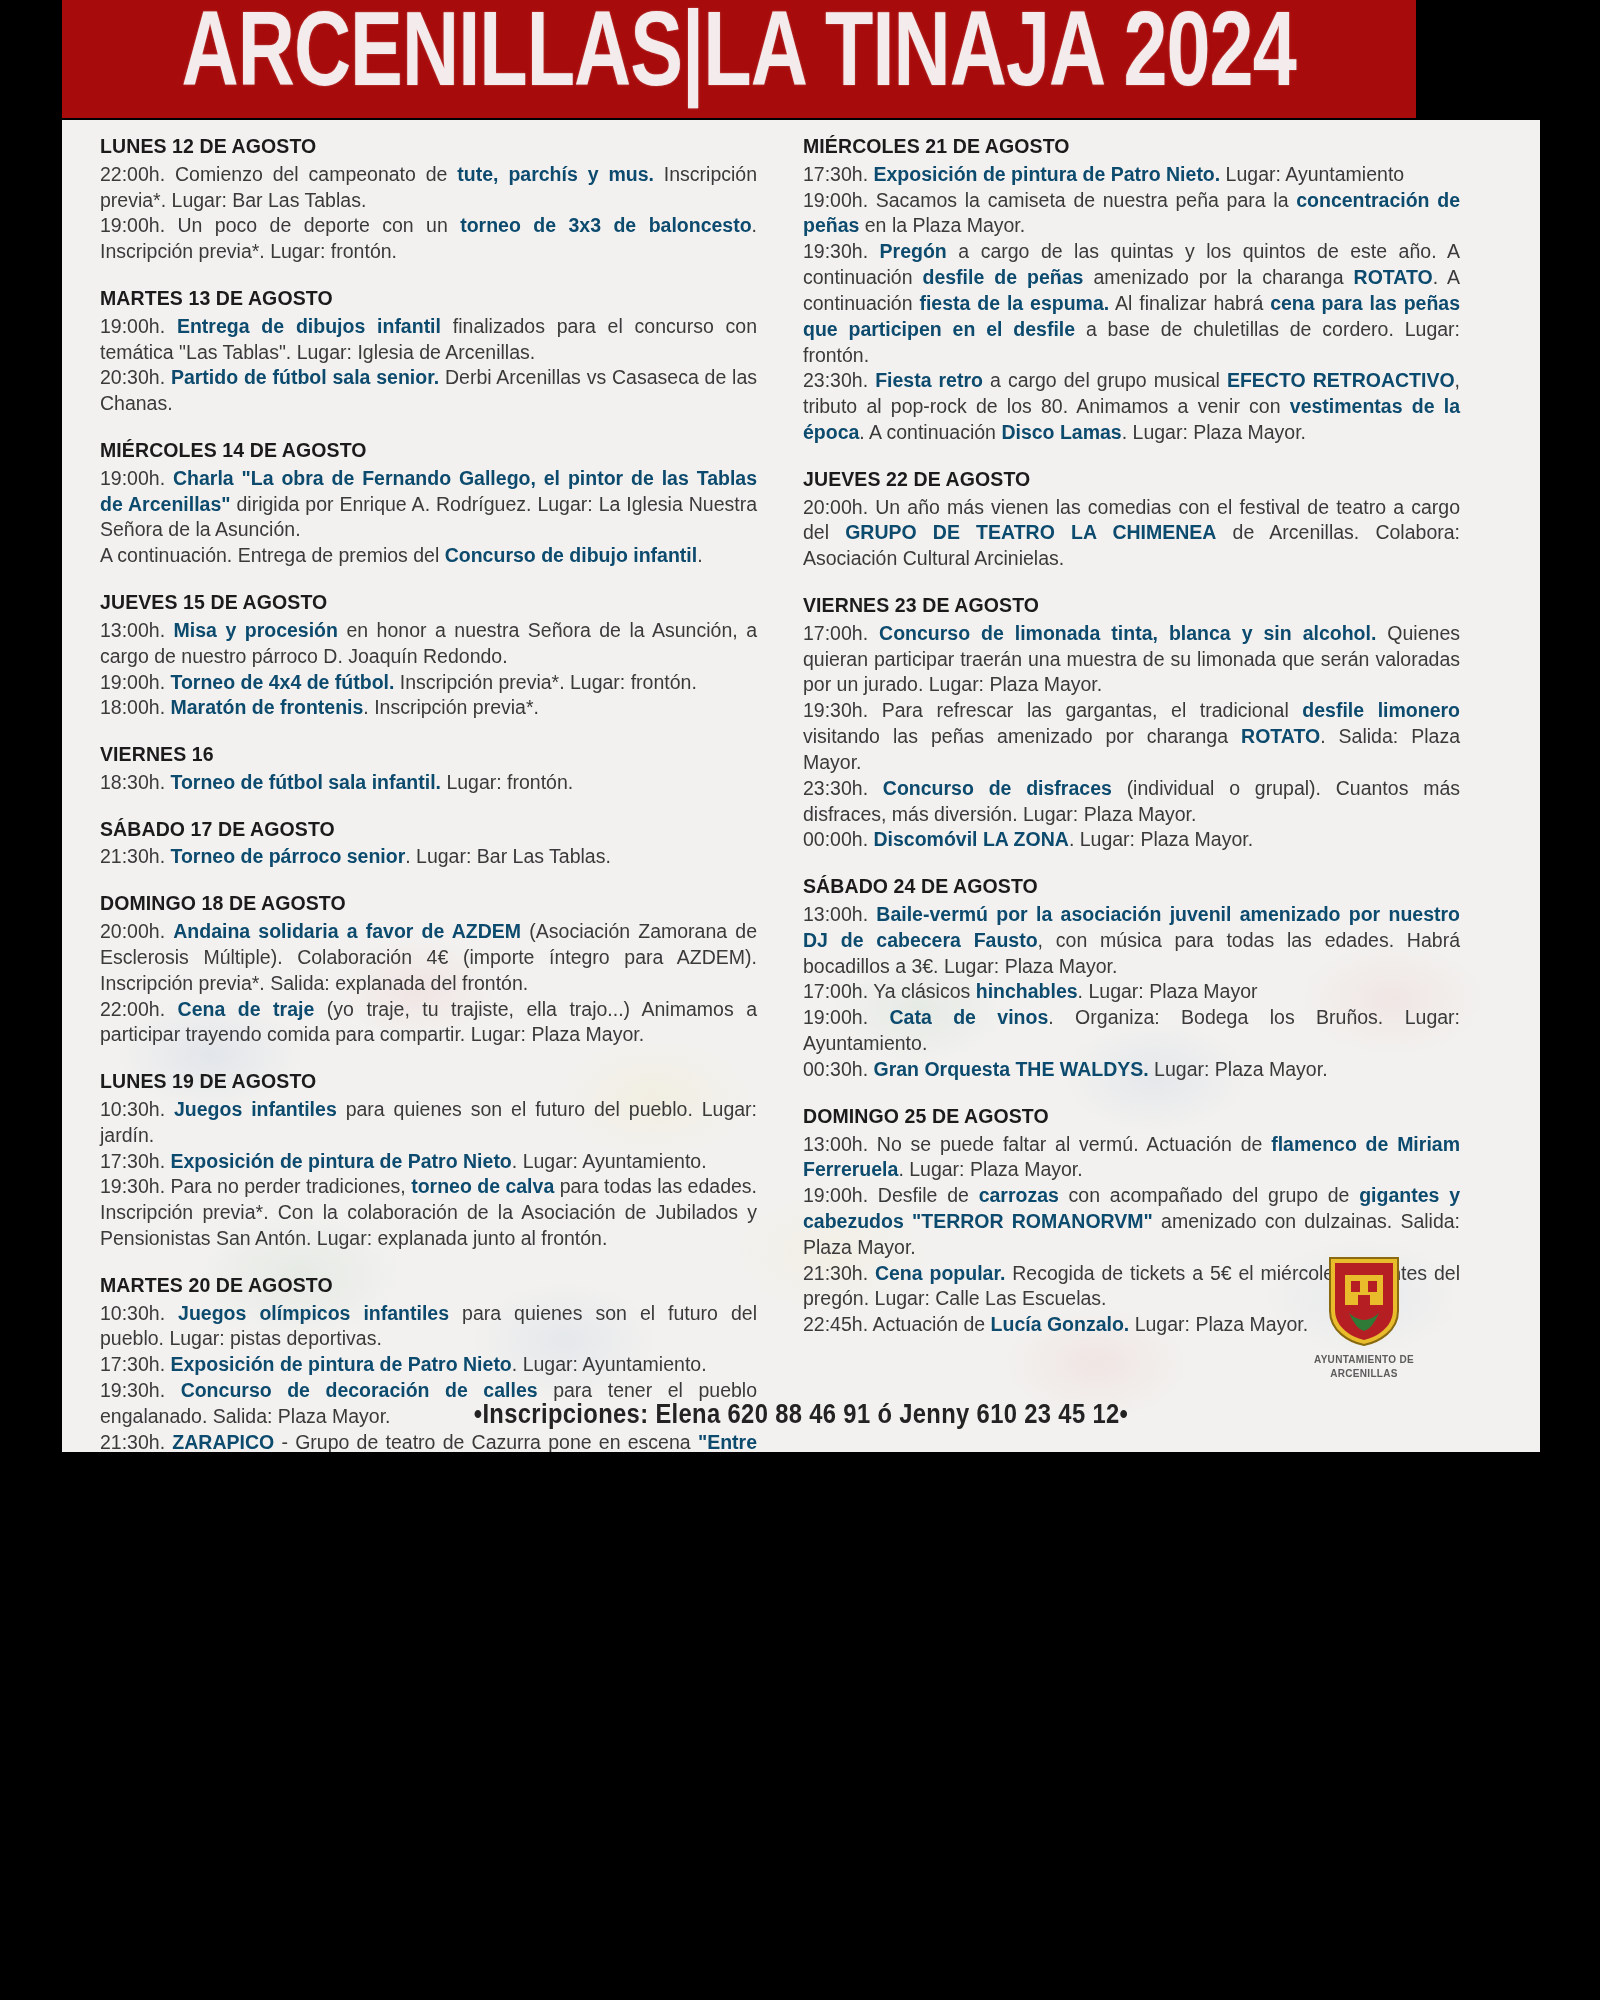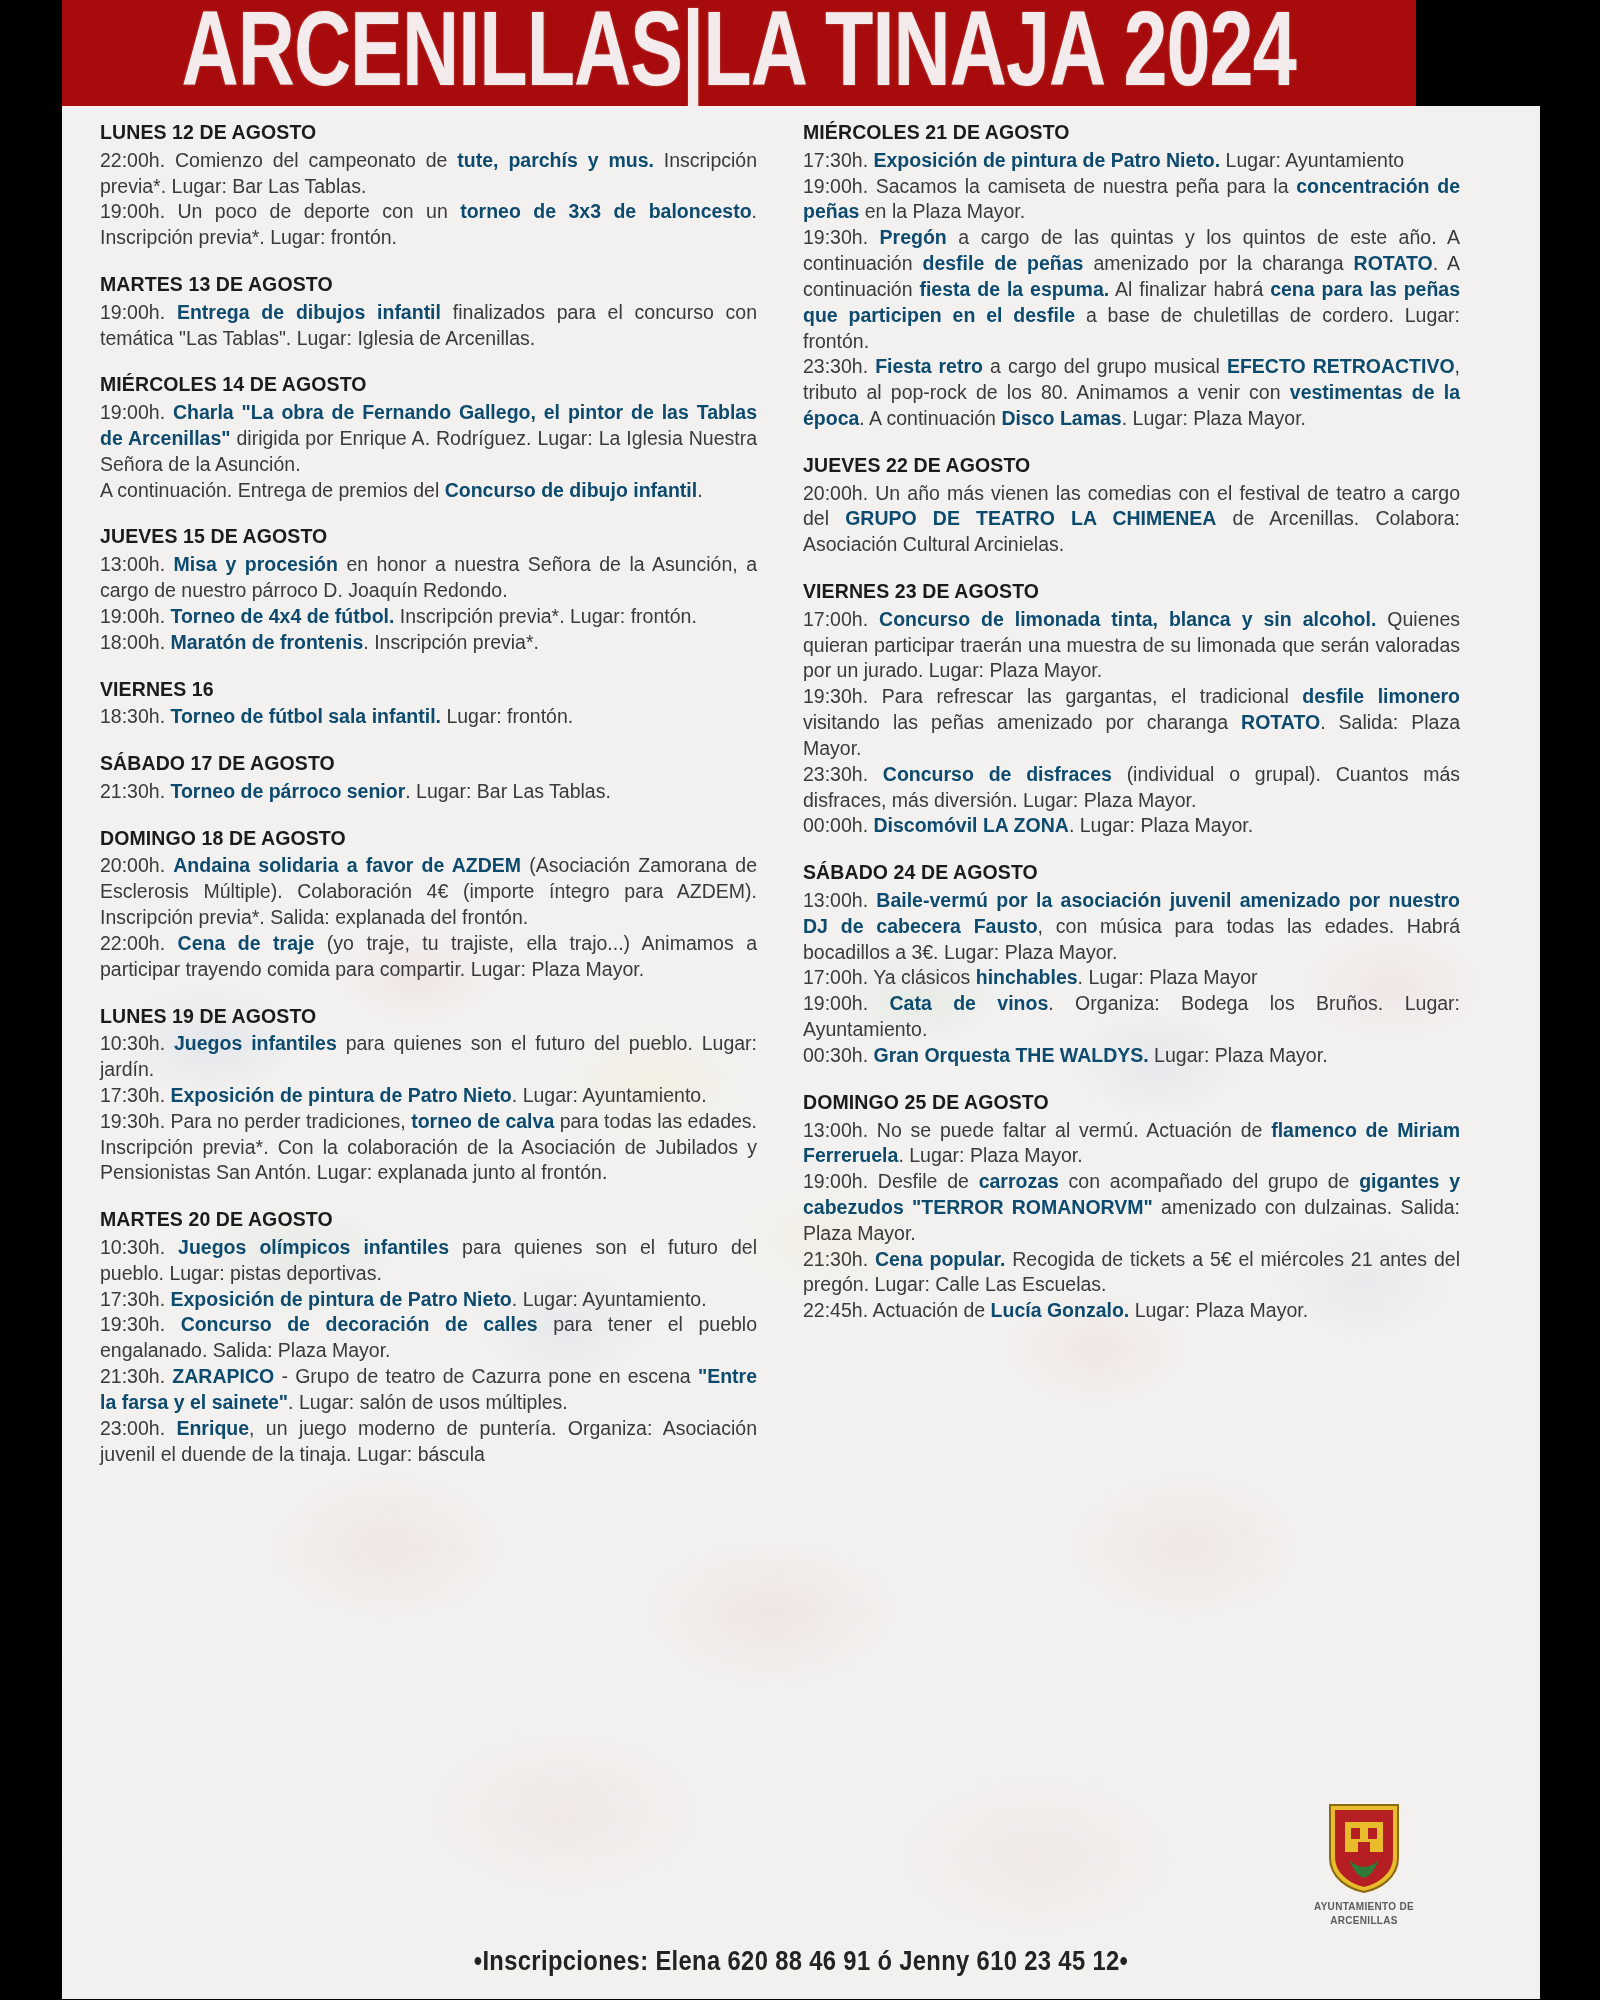--- a/index.html
+++ b/index.html
@@ -44,23 +44,23 @@
     transform: scaleX(0.92) scaleY(1.22);
     transform-origin: center center;
     white-space: nowrap;
     text-shadow: 0 0 2px rgba(255,255,255,0.35);
   }
 
   
   .sheet {
     position: absolute;
     left: 62px;
-    top: 106px;
+    top: 120px;
     width: 1478px;
-    height: 1893px;
+    height: 1332px;
     background: #f2f1ef;
     overflow: hidden;
   }
 
   
   .bg-photo {
     position: absolute;
     left: 0;
     right: 0;
     top: 780px;
@@ -184,20 +184,21 @@
       <div class="col" id="col-left">
           <div class="day">
             <div class="day-head">LUNES 12 DE AGOSTO</div>
             <p class="entry">22:00h. Comienzo del campeonato de <b>tute, parchís y mus.</b> Inscripción previa*. Lugar: Bar Las Tablas.</p>
             <p class="entry">19:00h. Un poco de deporte con un <b>torneo de 3x3 de baloncesto</b>. Inscripción previa*. Lugar: frontón.</p>
           </div>
           <div class="day-spacer"></div>
           <div class="day">
             <div class="day-head">MARTES 13 DE AGOSTO</div>
             <p class="entry">19:00h. <b>Entrega de dibujos infantil</b> finalizados para el concurso con temática "Las Tablas". Lugar: Iglesia de Arcenillas.</p>
+            <p class="entry">20:30h. <b>Partido de fútbol sala senior.</b> Derbi Arcenillas vs Casaseca de las Chanas.</p>
           </div>
           <div class="day-spacer"></div>
           <div class="day">
             <div class="day-head">MIÉRCOLES 14 DE AGOSTO</div>
             <p class="entry">19:00h. <b>Charla "La obra de Fernando Gallego, el pintor de las Tablas de Arcenillas"</b> dirigida por Enrique A. Rodríguez. Lugar: La Iglesia Nuestra Señora de la Asunción.</p>
             <p class="entry">A continuación. Entrega de premios del <b>Concurso de dibujo infantil</b>.</p>
           </div>
           <div class="day-spacer"></div>
           <div class="day">
             <div class="day-head">JUEVES 15 DE AGOSTO</div>

